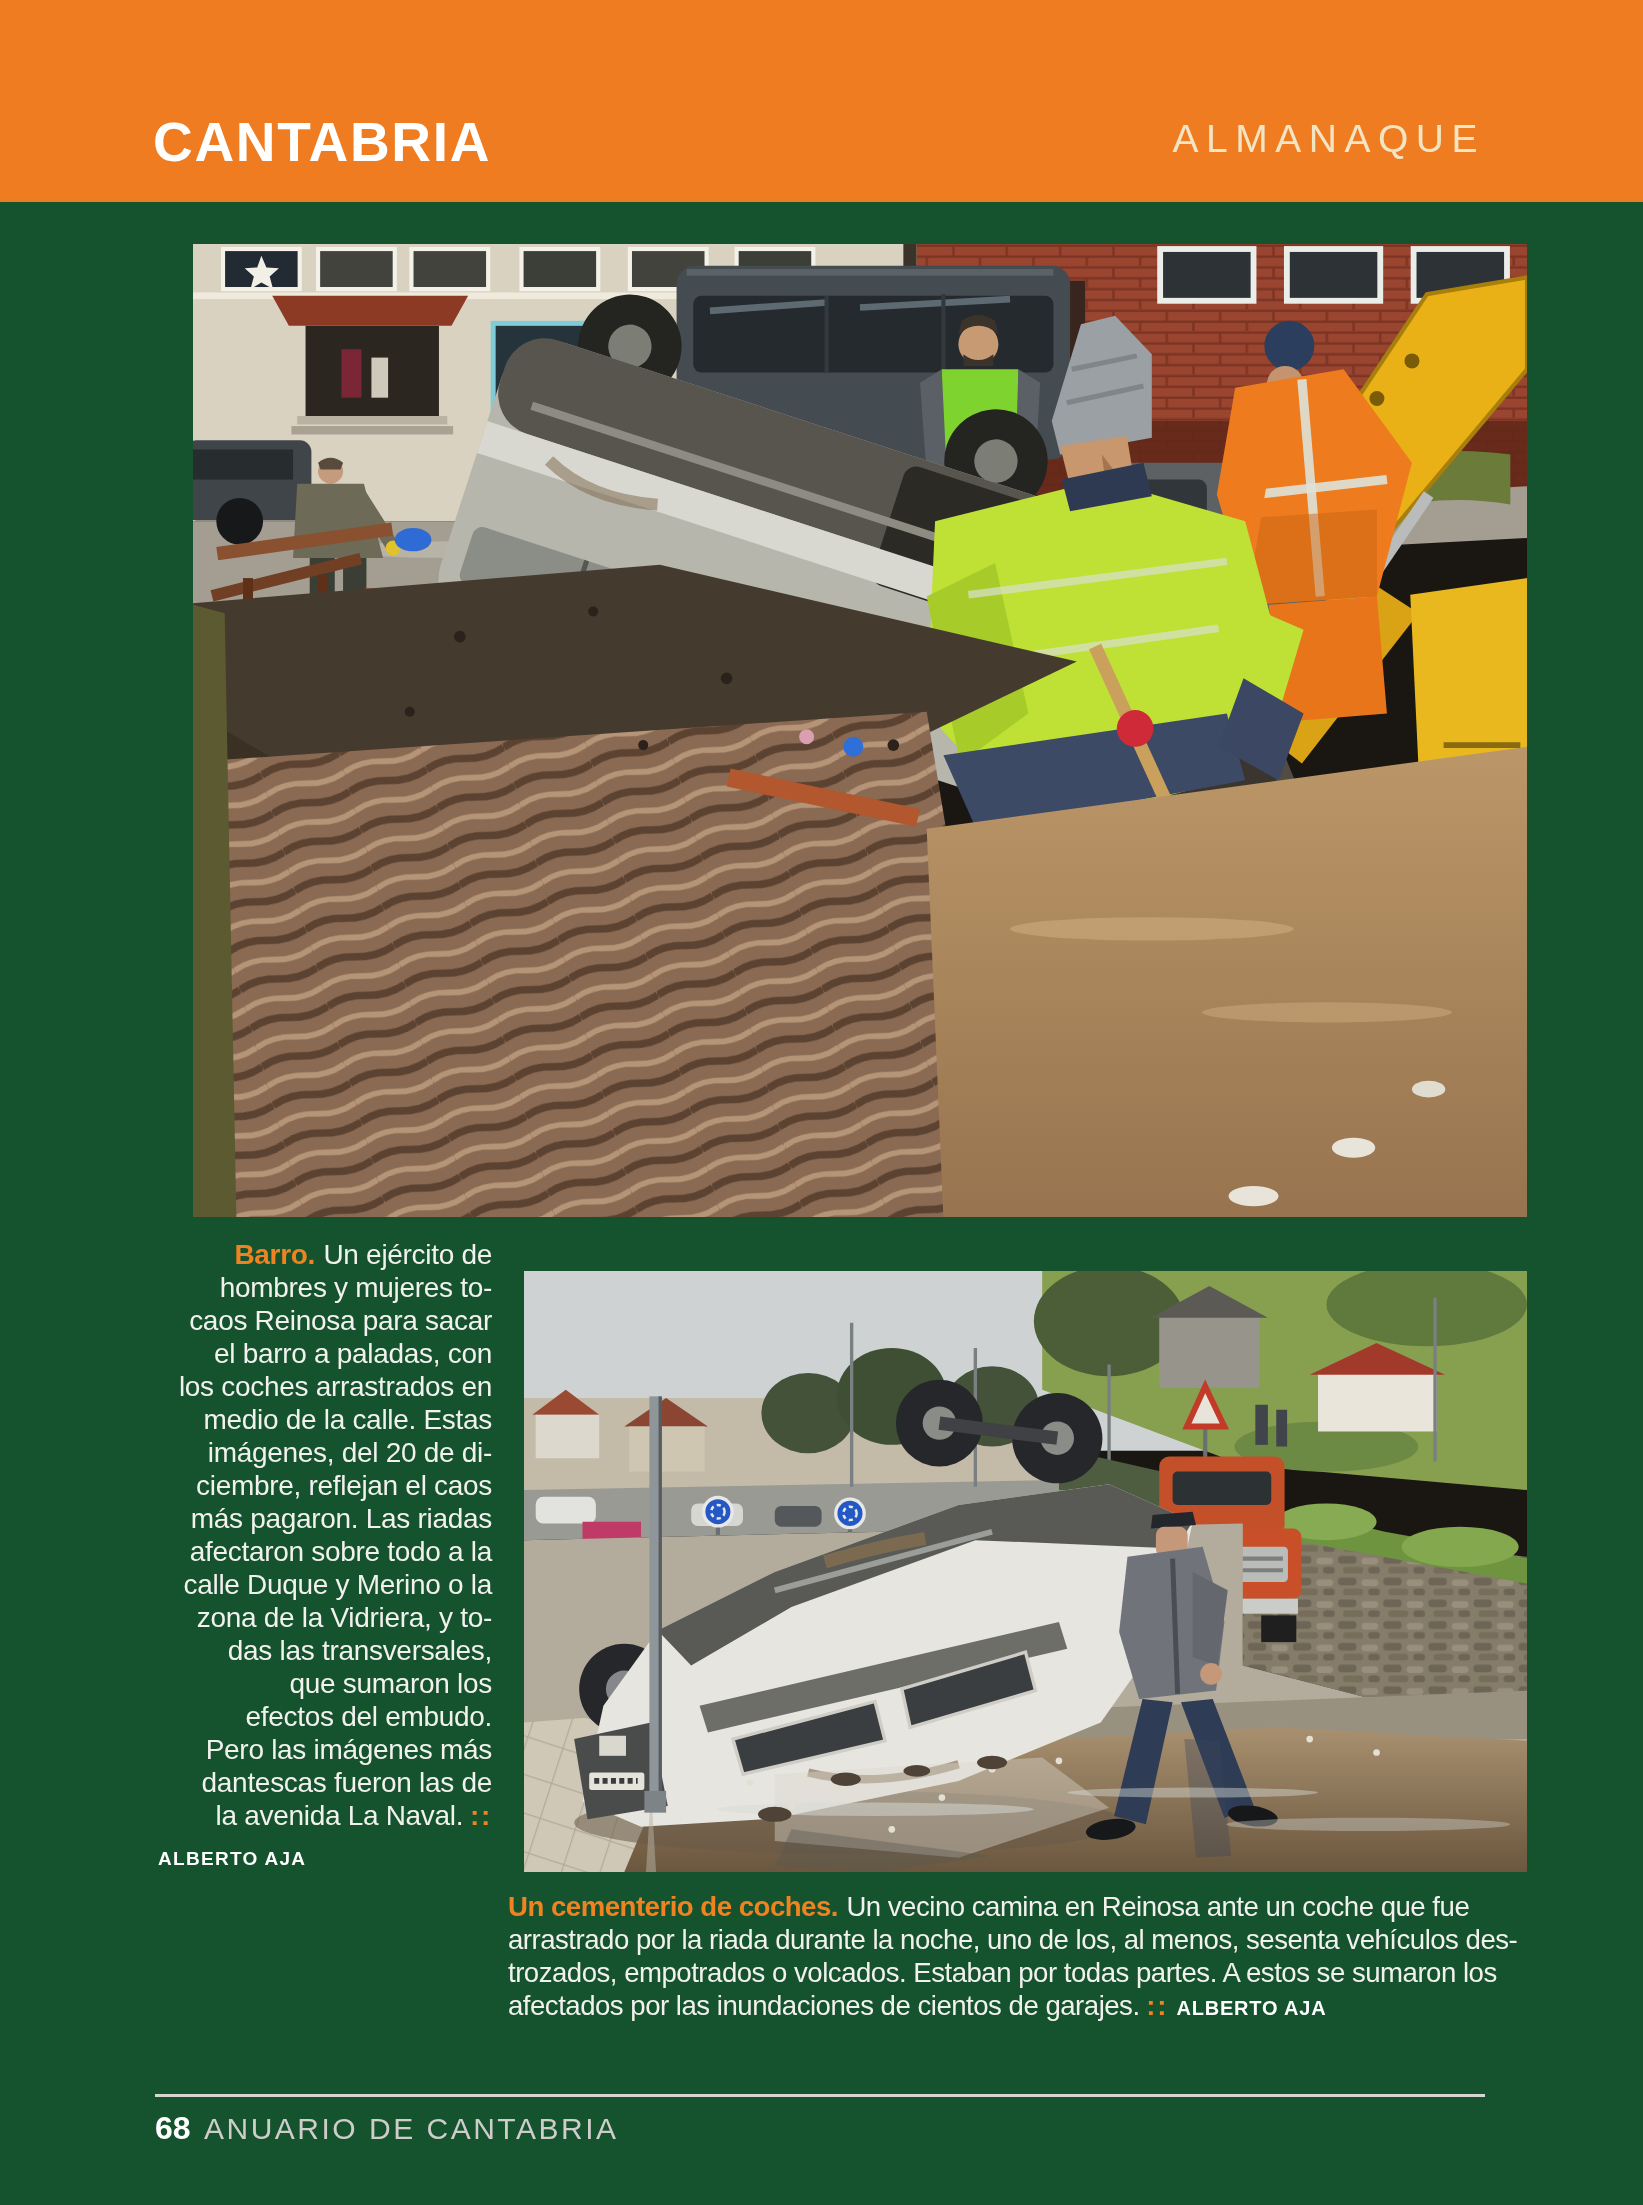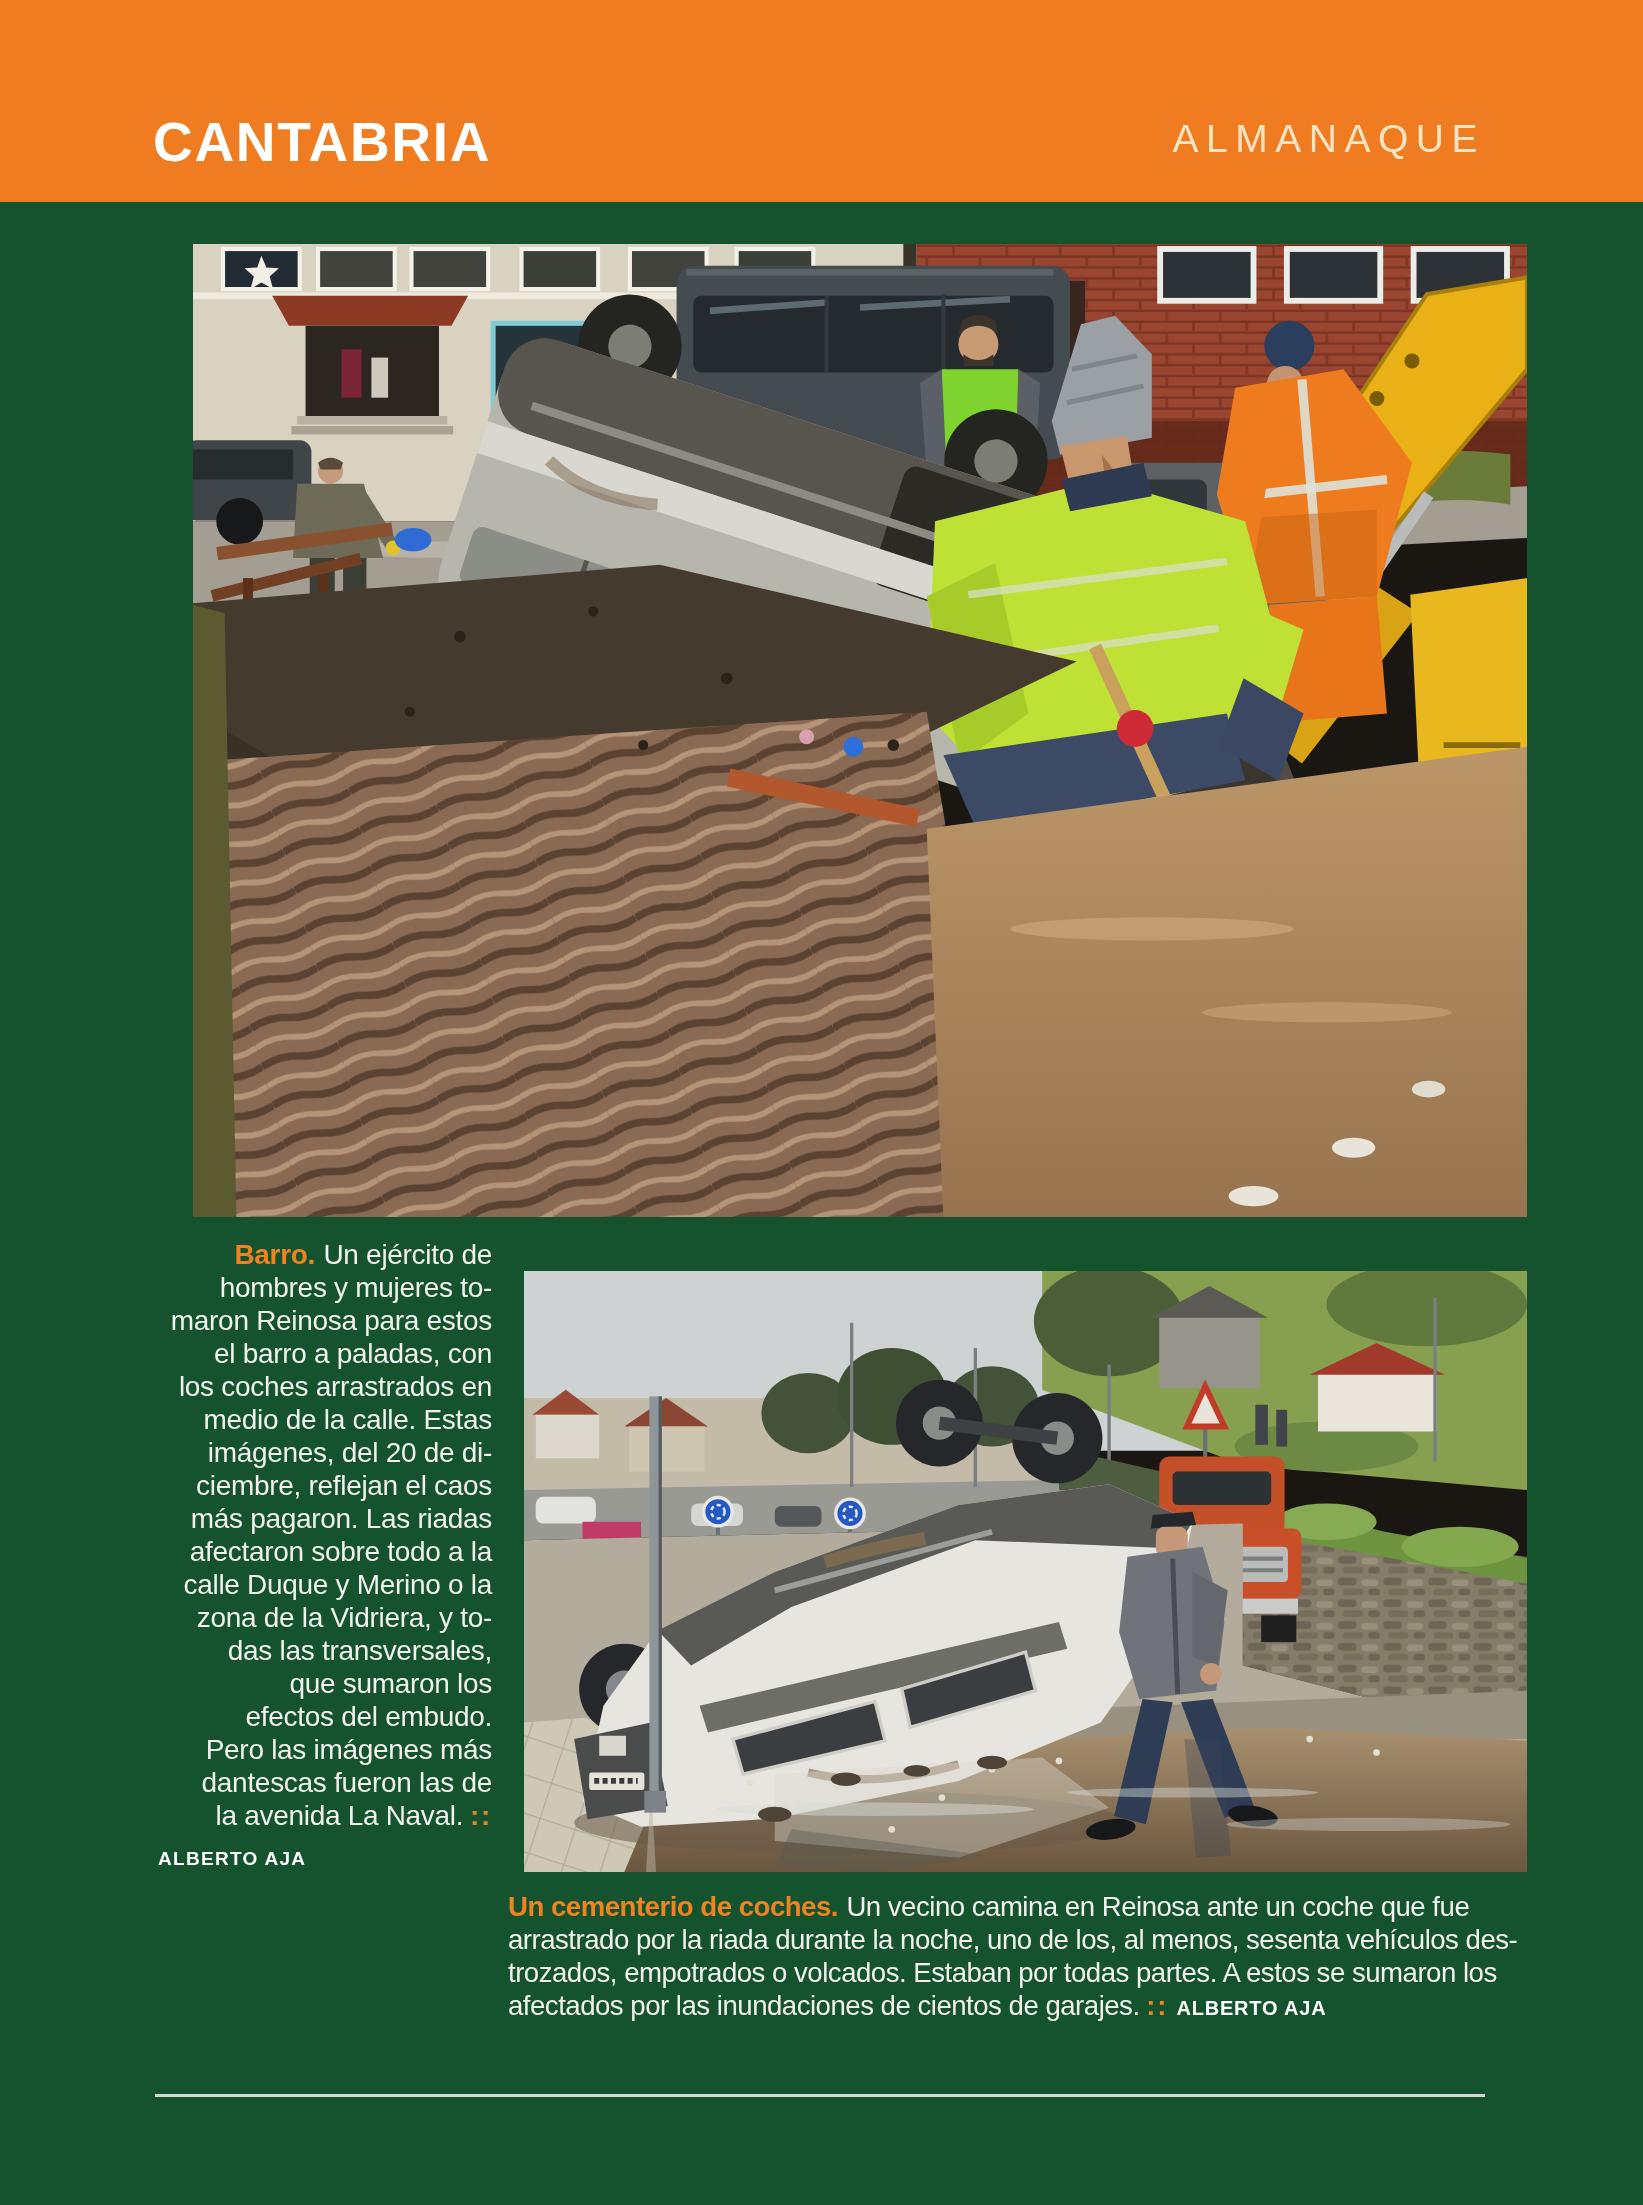--- a/index.html
+++ b/index.html
@@ -258,21 +258,21 @@
             <circle cx="260" cy="560" r="6"></circle>
             <circle cx="840" cy="600" r="7"></circle>
         </g>
       </g>
     </svg>
   </figure>
 
   <aside class="story">
     <p><span class="lead">Barro.</span><span>Un ejército de</span></p>
     <p>hombres y mujeres to-</p>
-    <p>maron Reinosa para estos</p>
+    <p>caos Reinosa para sacar</p>
     <p>el barro a paladas, con</p>
     <p>los coches arrastrados en</p>
     <p>medio de la calle. Estas</p>
     <p>imágenes, del 20 de di-</p>
     <p>ciembre, reflejan el caos</p>
     <p>más pagaron. Las riadas</p>
     <p>afectaron sobre todo a la</p>
     <p>calle Duque y Merino o la</p>
     <p>zona de la Vidriera, y to-</p>
     <p>das las transversales,</p>
@@ -447,15 +447,18 @@
   </figure>
 
   <div class="caption">
     <p><span class="lead">Un cementerio de coches.</span><span>Un vecino camina en Reinosa ante un coche que fue</span></p>
     <p>arrastrado por la riada durante la noche, uno de los, al menos, sesenta vehículos des-</p>
     <p>trozados, empotrados o volcados. Estaban por todas partes. A estos se sumaron los</p>
     <p><span>afectados por las inundaciones de cientos de garajes.</span><span class="endmark">::</span><span class="credit">ALBERTO AJA</span></p>
   </div>
 
   <div class="footer-rule"></div>
+  <div class="folio">
+    <span class="num">68</span><span class="pub">ANUARIO DE CANTABRIA</span>
+  </div>
 
 </div>
 
 
 </body></html>

